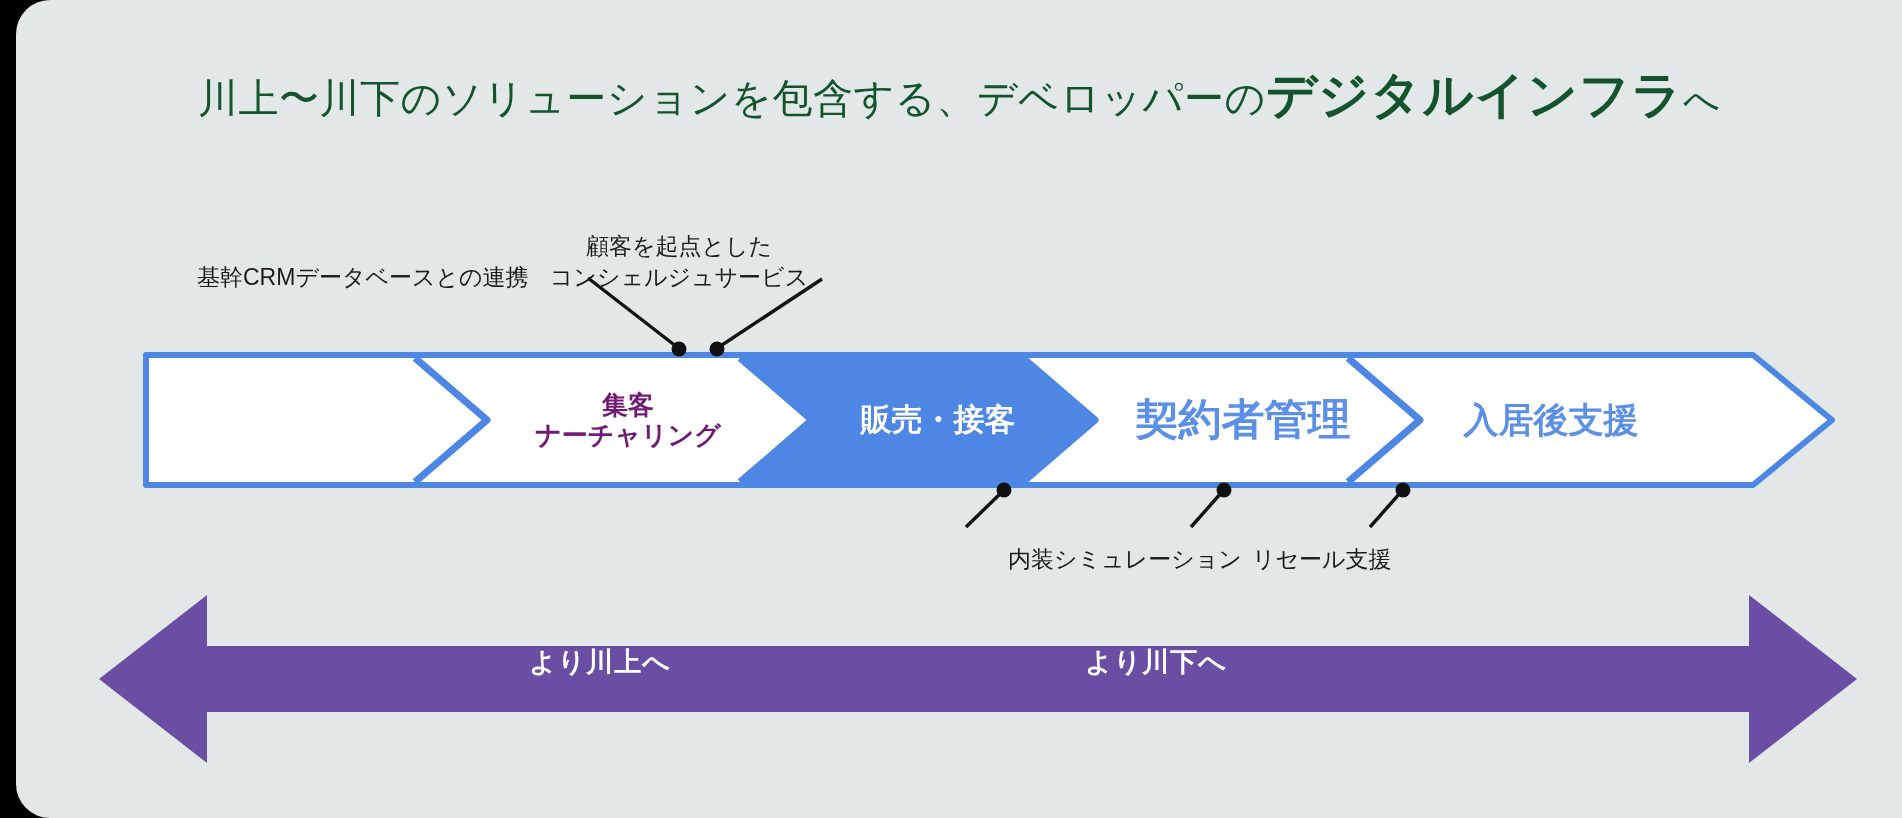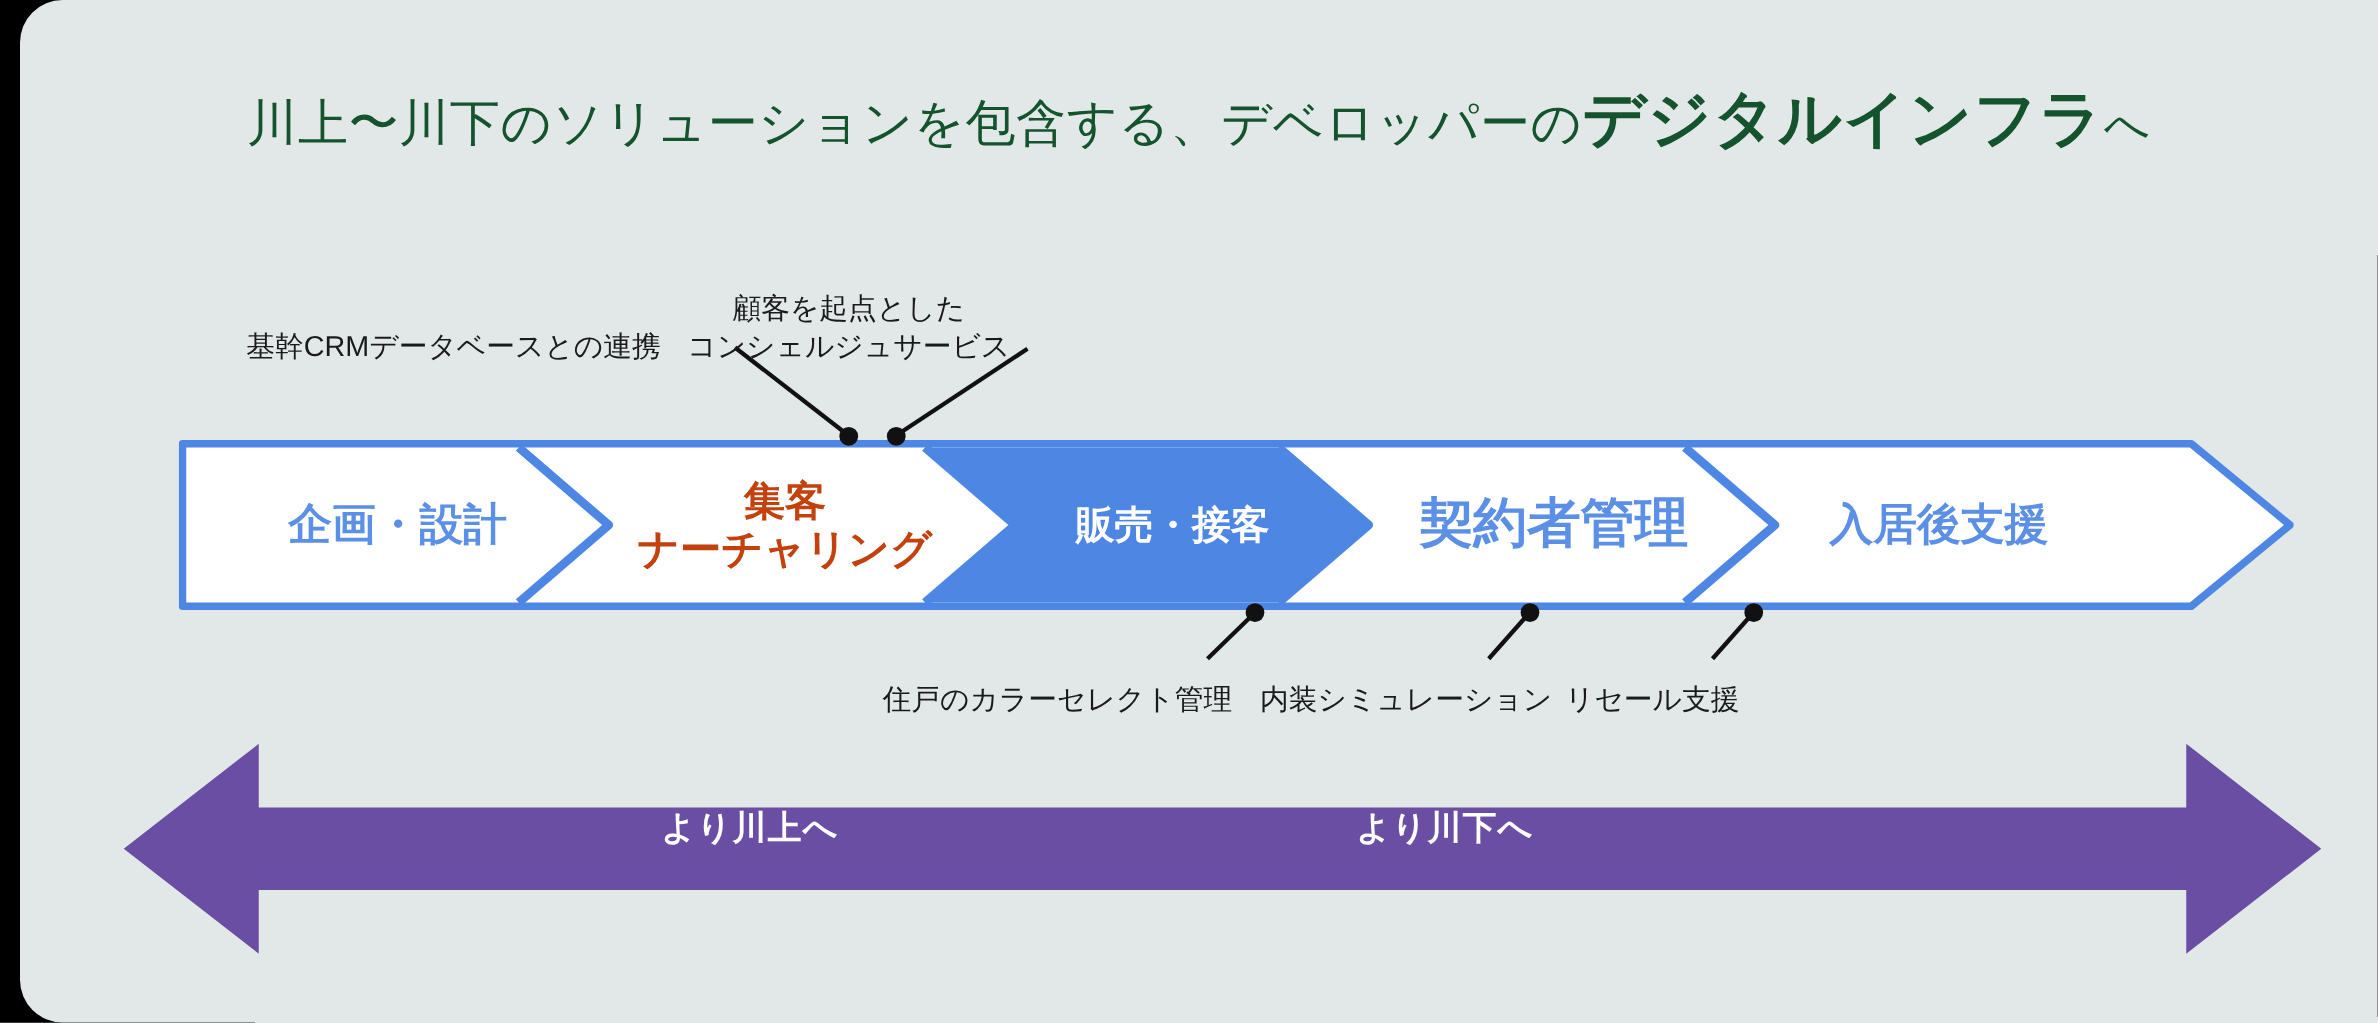--- a/index.html
+++ b/index.html
@@ -65,25 +65,22 @@
       <path d="M3,3 H1610 L1689,68 L1610,133 H3 Z" fill="#ffffff" stroke="#4d87e3" stroke-width="6" stroke-linejoin="round"></path>
 
       <path d="M597,6 L669,68 L597,130 H880 L952,68 L880,6 Z" fill="#4d87e3"></path>
 
       <polyline points="272,6 344,68 272,130" fill="none" stroke="#4d87e3" stroke-width="7" stroke-linejoin="round"></polyline>
       <polyline points="597,6 669,68 597,130" fill="none" stroke="#4d87e3" stroke-width="7" stroke-linejoin="round"></polyline>
       <polyline points="880,6 952,68 880,130" fill="none" stroke="#4d87e3" stroke-width="7" stroke-linejoin="round"></polyline>
       <polyline points="1205,6 1277,68 1205,130" fill="none" stroke="#4d87e3" stroke-width="7" stroke-linejoin="round"></polyline>
     </svg>
 
-    <div class="step-label" style="left:30px;width:290px;color:#5b90e6;font-size:35px;">
-      <span class="ln">企画・設計</span>
-    </div>
 
-    <div class="step-label" style="left:330px;width:310px;color:#c2410c;font-size:33px;">
+    <div class="step-label" style="left:330px;width:310px;color:#701a75;font-size:26px;">
       <span class="ln">集客</span>
       <span class="ln">ナーチャリング</span>
     </div>
 
     <div class="step-label" style="left:650px;width:290px;color:#ffffff;font-size:31px;">
       <span class="ln">販売・接客</span>
     </div>
 
     <div class="step-label" style="left:950px;width:300px;color:#5b90e6;font-size:43px;">
       <span class="ln">契約者管理</span>
@@ -114,23 +111,20 @@
 
   <div class="callout c-center" style="left:523px;top:231px;width:280px;">
     <div>顧客を起点とした</div>
     <div>コンシェルジュサービス</div>
   </div>
 
   <div class="callout" style="left:181px;top:262px;">
     <div>基幹CRMデータベースとの連携</div>
   </div>
 
-  <div class="callout" style="left:690px;top:544px;">
-    <div>住戸のカラーセレクト管理</div>
-  </div>
 
   <div class="callout" style="left:992px;top:544px;">
     <div>内装シミュレーション</div>
   </div>
 
   <div class="callout" style="left:1236px;top:544px;">
     <div>リセール支援</div>
   </div>
 
   <div id="bidir">

